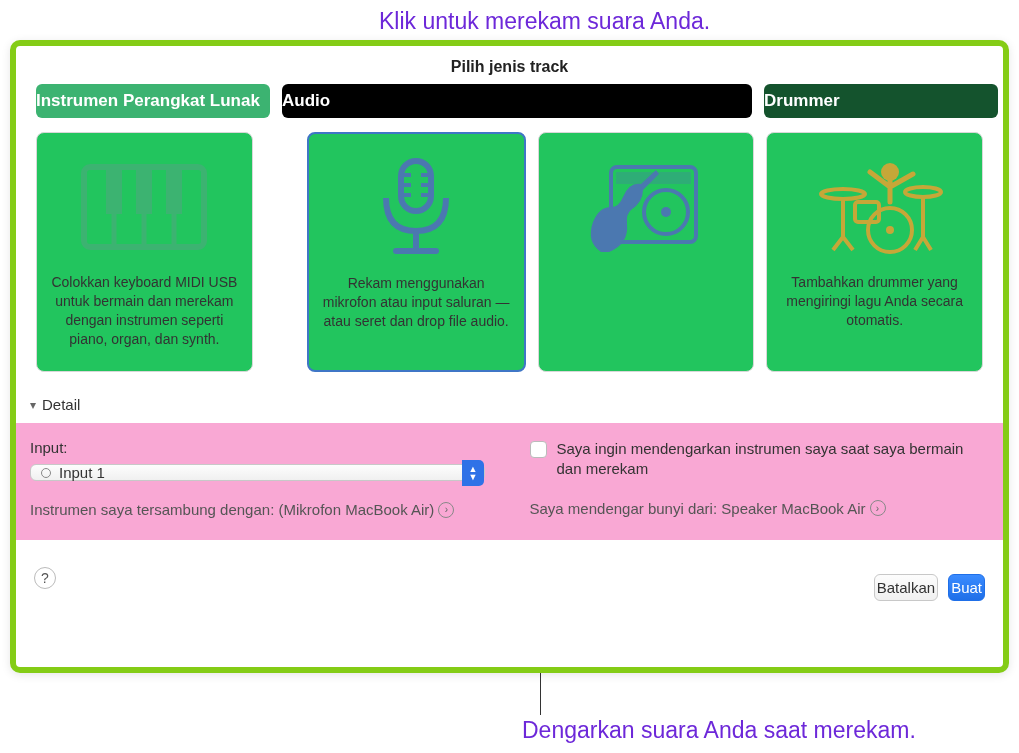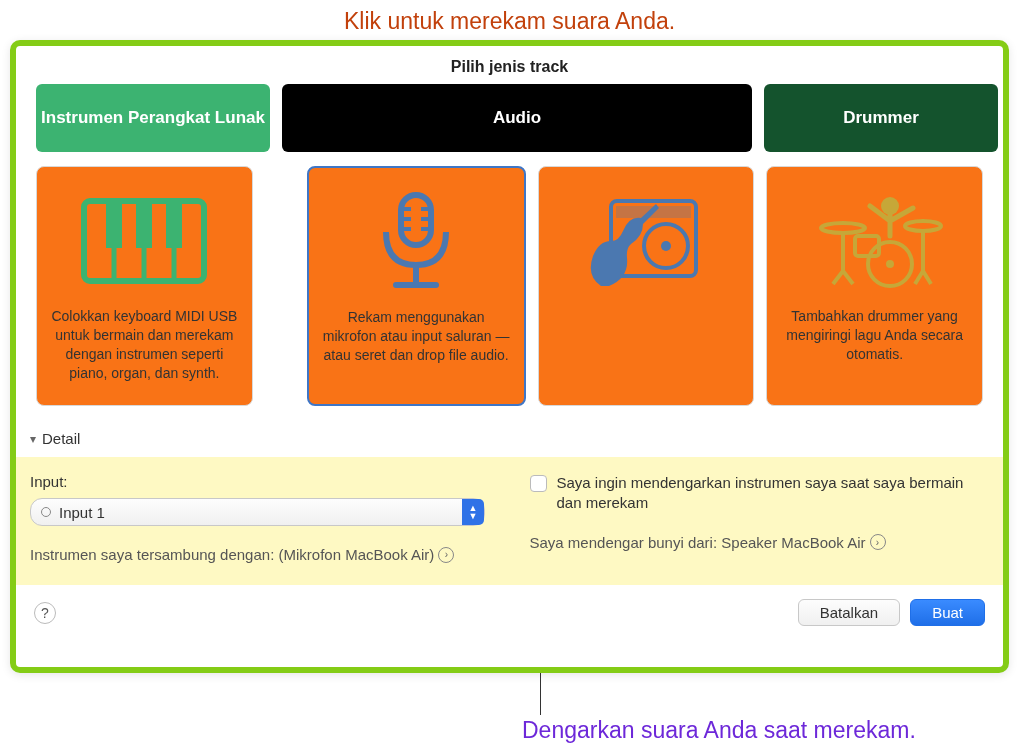--- a/index.html
+++ b/index.html
@@ -6,23 +6,23 @@
   body {
     font-family: -apple-system, BlinkMacSystemFont, "Helvetica Neue", Arial, sans-serif;
     background: #fff;
     width: 1019px;
     height: 753px;
     position: relative;
   }
   .callout-top {
     position: absolute;
     top: 8px;
-    left: 344px;
+    left: 379px;
     font-size: 23px;
-    color: #c2410c;
+    color: #6d28d9;
   }
   .callout-line-top {
     position: absolute;
     top: 40px;
     left: 385px;
     width: 1px;
     height: 129px;
     background: #333;
   }
   .callout-bottom {
@@ -59,42 +59,42 @@
     padding: 12px 0 8px 0;
     color: #222;
   }
   .tabs {
     display: flex;
     gap: 12px;
     padding: 0 20px;
   }
   .tab {
     flex: 1;
-    text-align: center;
+    text-align: left;
     color: #fff;
     font-weight: 600;
     font-size: 17px;
-    padding: 24px 0;
+    padding: 7px 0;
     border-radius: 6px;
   }
   .tab-green { background: #3cb371; flex: 0 0 234px;}
   .tab-blue { background: #000000; flex: 0 0 470px;}
   .tab-yellow { background: #14532d; flex: 0 0 234px;}
   .cards {
     display: flex;
     gap: 12px;
     padding: 14px 20px 0 20px;
   }
   .card {
     flex: 1;
     border: 1px solid #d8d8d8;
     border-radius: 8px;
     padding: 14px 12px;
     text-align: center;
-    background: #f97316;
+    background: #22c55e;
     height: 240px;
     display: flex;
     flex-direction: column;
     align-items: center;
   }
   .card.selected {
     border: 2.5px solid #3f76c6;
     margin-left: 42px;
   }
   .card .icon-wrap {
@@ -115,41 +115,41 @@
     gap: 6px;
     padding: 24px 14px 10px 14px;
     font-size: 15px;
     color: #333;
   }
   .chevron {
     font-size: 12px;
     color: #666;
   }
   .detail-panel {
-    background: #fef9c3;
+    background: #f9a8d4;
     padding: 16px 14px 22px 14px;
     display: flex;
     gap: 40px;
   }
   .detail-col {
     flex: 1;
   }
   .detail-label {
     font-size: 15px;
     color: #333;
     margin-bottom: 8px;
   }
   .select {
     display: flex;
     align-items: center;
     justify-content: space-between;
     background: linear-gradient(#fdfdfd,#f0f0f0);
     border: 1px solid #c8c8c8;
-    border-radius: 12px;
-    height: 28px;
+    border-radius: 6px;
+    height: 17px;
     padding: 0 0 0 10px;
     font-size: 15px;
     color: #333;
     width: 455px;
   }
   .select-left {
     display: flex;
     align-items: center;
     gap: 8px;
   }
@@ -211,24 +211,25 @@
     border:1px solid #bbb; background:#fff;
     display:flex; align-items:center; justify-content:center;
     font-size:14px; color:#555;
   }
   .footer-buttons {
     display:flex; gap:10px;
   }
   .btn {
     border-radius: 6px;
     font-size: 15px;
-    padding: 4px 21px;
+    padding: 4px 2px;
     border:1px solid #c8c8c8;
     background: linear-gradient(#fdfdfd,#f0f0f0);
     color:#333;
+    margin-top:20px;
   }
   .btn-primary {
     background: linear-gradient(#3a8bff,#1f6fe8);
     color:#fff; border:1px solid #1f6fe8;
   }
 </style>
 </head>
 <body>
 
 <div class="callout-top">Klik untuk merekam suara Anda.</div>

